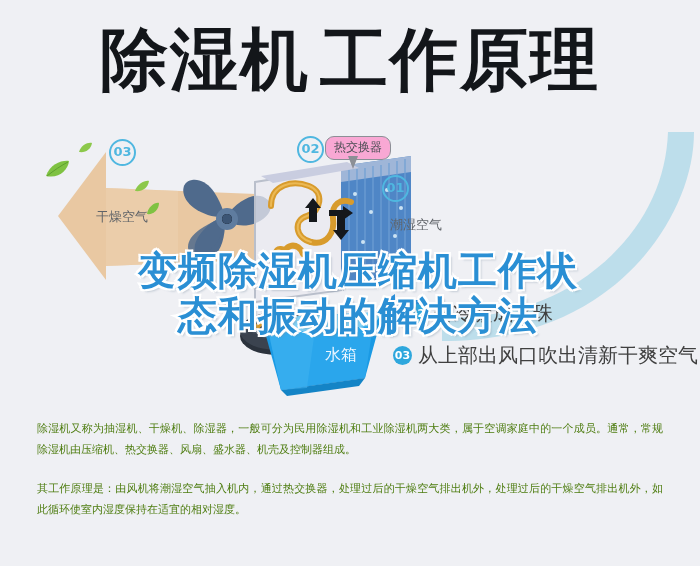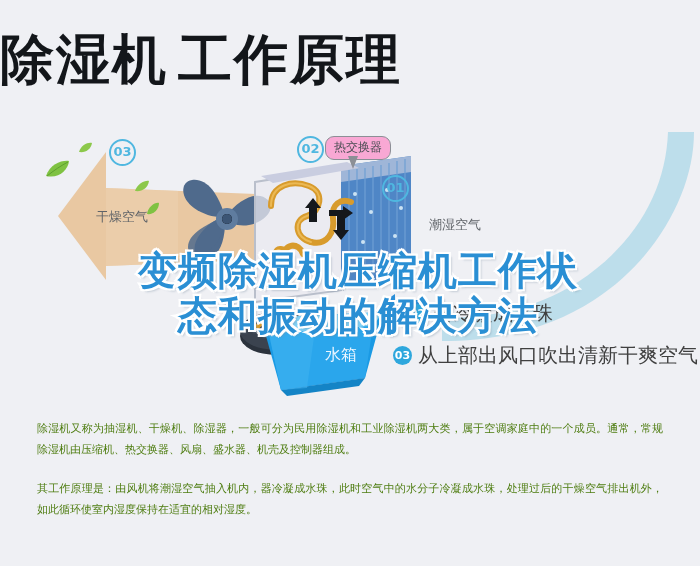--- a/index.html
+++ b/index.html
@@ -22,21 +22,22 @@
     background: #eff0f4;
     overflow: hidden;
   }
 
   
   .header-title {
     position: absolute;
     left: 0;
     top: 28px;
     width: 700px;
-    font-size: 54px;
+    text-align: center;
+    font-size: 68px;
     line-height: 64px;
     font-weight: bold;
     color: #13161a;
     letter-spacing: 2px;
     white-space: nowrap;
     font-family: "DejaVu Sans", "Liberation Sans", sans-serif;
   }
   .header-title .seg-b { margin-left: 10px; }
 
   
@@ -337,21 +338,21 @@
     </svg>
 
     <div class="badge" style="left:109px; top:19px;">03</div>
     <div class="callout-label" style="left:96px; top:88px;">干燥空气</div>
 
     <div class="badge" style="left:297px; top:16px;">02</div>
     <div class="bubble" style="left:325px; top:16px;">热交换器</div>
     <div class="bubble-tail" style="left:348px; top:36px;"></div>
 
     <div class="badge" style="left:382px; top:55px;">01</div>
-    <div class="callout-label" style="left:390px; top:96px;margin-left:39px;">潮湿空气</div>
+    <div class="callout-label" style="left:390px; top:96px;">潮湿空气</div>
 
     <div class="tank-label" style="left:325px; top:225px;">水箱</div>
 
     <div class="step-line" style="left:408px; top:180px;">
       <div class="step-badge">02</div>
       <div class="step-text">器冷凝成水珠</div>
     </div>
 
     <div class="step-line" style="left:393px; top:222px;">
       <div class="step-badge">03</div>
@@ -360,16 +361,16 @@
 
   </div>
 
   <div class="overlay-title">
     <div>变频除湿机压缩机工作状</div>
     <div>态和振动的解决方法</div>
   </div>
 
   <div class="body-copy">
     <p>除湿机又称为抽湿机、干燥机、除湿器，一般可分为民用除湿机和工业除湿机两大类，属于空调家庭中的一个成员。通常，常规除湿机由压缩机、热交换器、风扇、盛水器、机壳及控制器组成。</p>
-    <p>其工作原理是：由风机将潮湿空气抽入机内，器冷凝成水珠，此时空气中的水分子冷凝成水珠，处理过后的干燥空气排出机外，如此循环使室内湿度保持在适宜的相对湿度。</p>
+    <p>其工作原理是：由风机将潮湿空气抽入机内，通过热交换器，处理过后的干燥空气排出机外，处理过后的干燥空气排出机外，如此循环使室内湿度保持在适宜的相对湿度。</p>
   </div>
 
 </div>
 
 </body></html>

